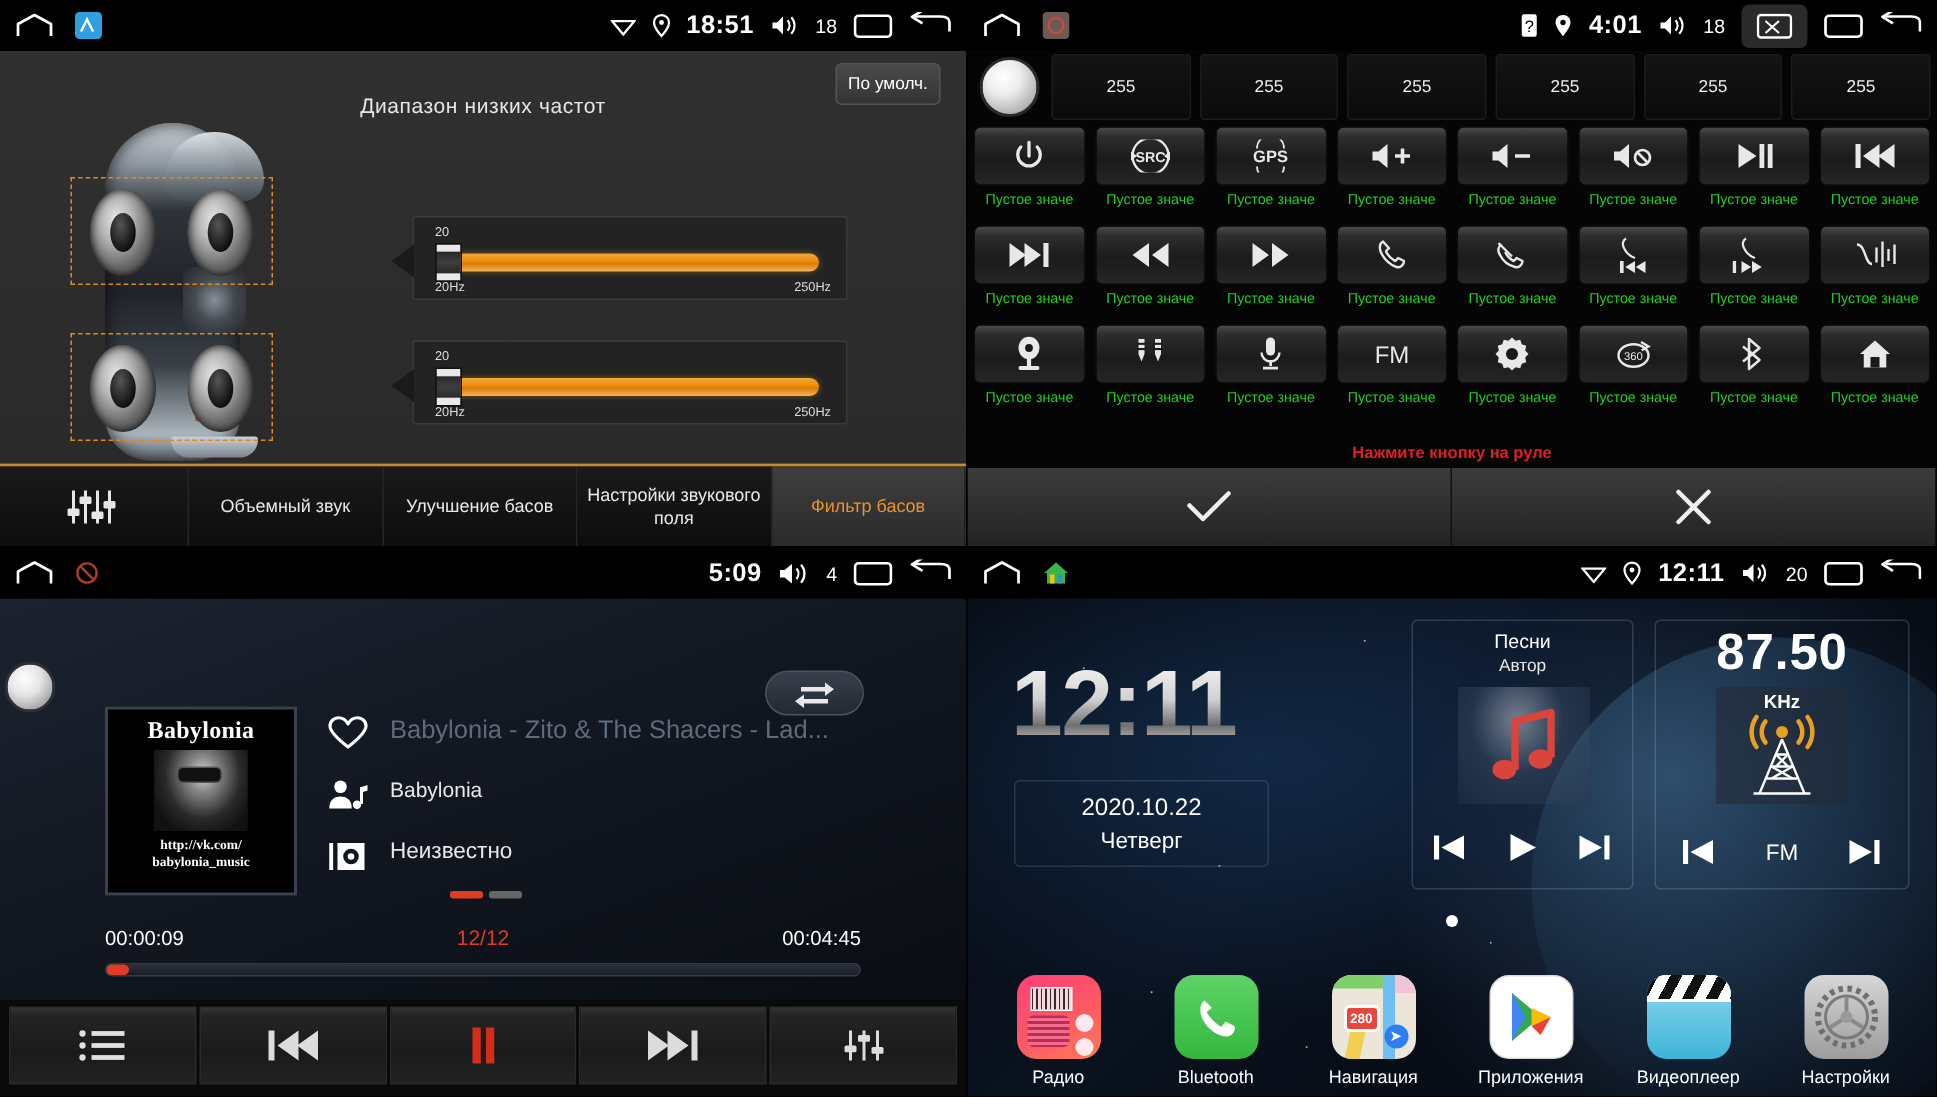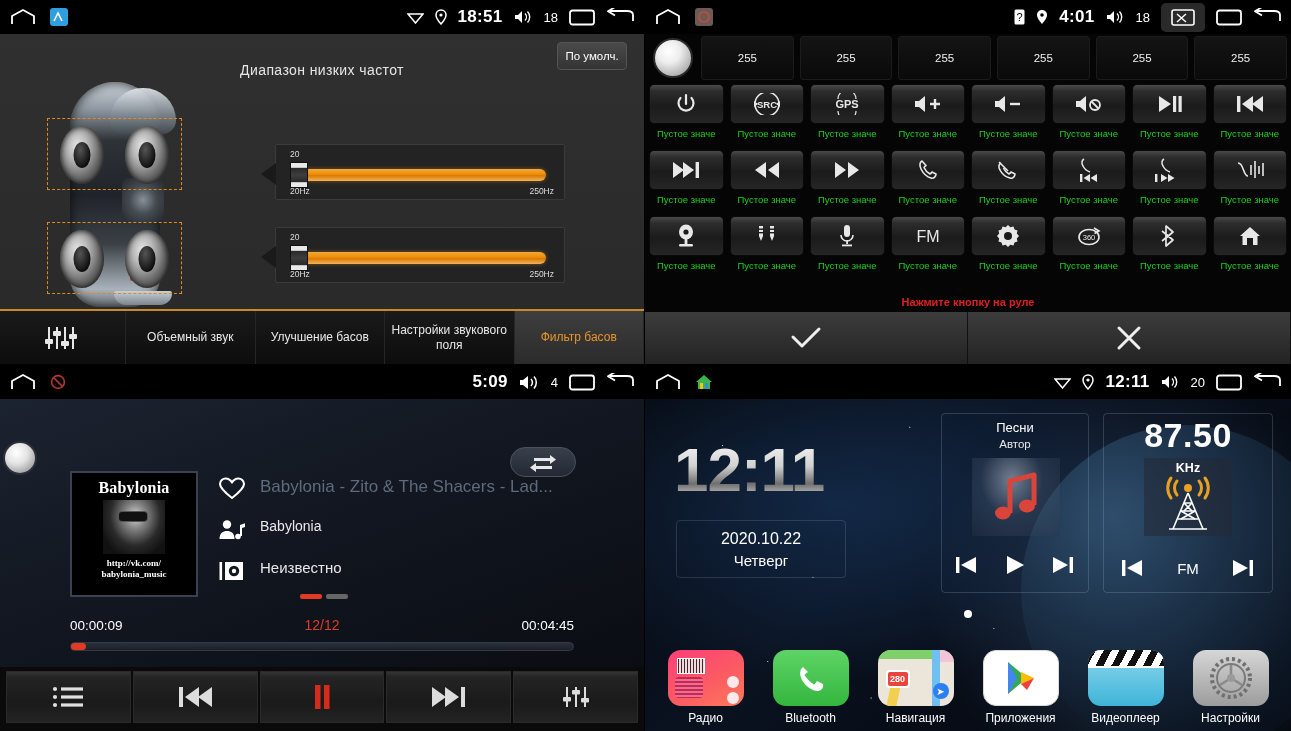--- a/index.html
+++ b/index.html
@@ -355,21 +355,21 @@
   .hm-pagedot {
     position:absolute; left: 50%; top: 245px; transform:translateX(-50%);
     width: 8px; height: 8px; border-radius:50%; background:#fff; z-index:6;
   }
   .hm-dock {
     position:absolute; left: 0; right: 0; bottom: 4px; height: 106px;
     display:flex; align-items:flex-end; justify-content:space-around;
     padding: 0 8px 2px 8px; z-index: 7;
   }
   .hm-app { width: 84px; display:flex; flex-direction:column; align-items:center; gap:5px; }
-  .hm-app-ico { width: 76px; height: 56px; border-radius: 13px; position:relative; overflow:hidden; }
+  .hm-app-ico { width: 56px; height: 56px; border-radius: 13px; position:relative; overflow:hidden; }
   .hm-app-lbl { color:#fff; font-size: 12px; }
 
   .ico-radio { background: linear-gradient(150deg,#ff3f78 0%,#fb5a63 55%,#ff7a5a 100%); }
   .ico-radio::before {
     content:''; position:absolute; left:9px; top:8px; width:26px; height:14px;
     background: repeating-linear-gradient(90deg,#3a2a2e 0 1px,#f4d9dd 1px 3px);
     border:1px solid #fff;
   }
   .ico-radio::after {
     content:''; position:absolute; left:7px; top:27px; width:28px; height:21px;

